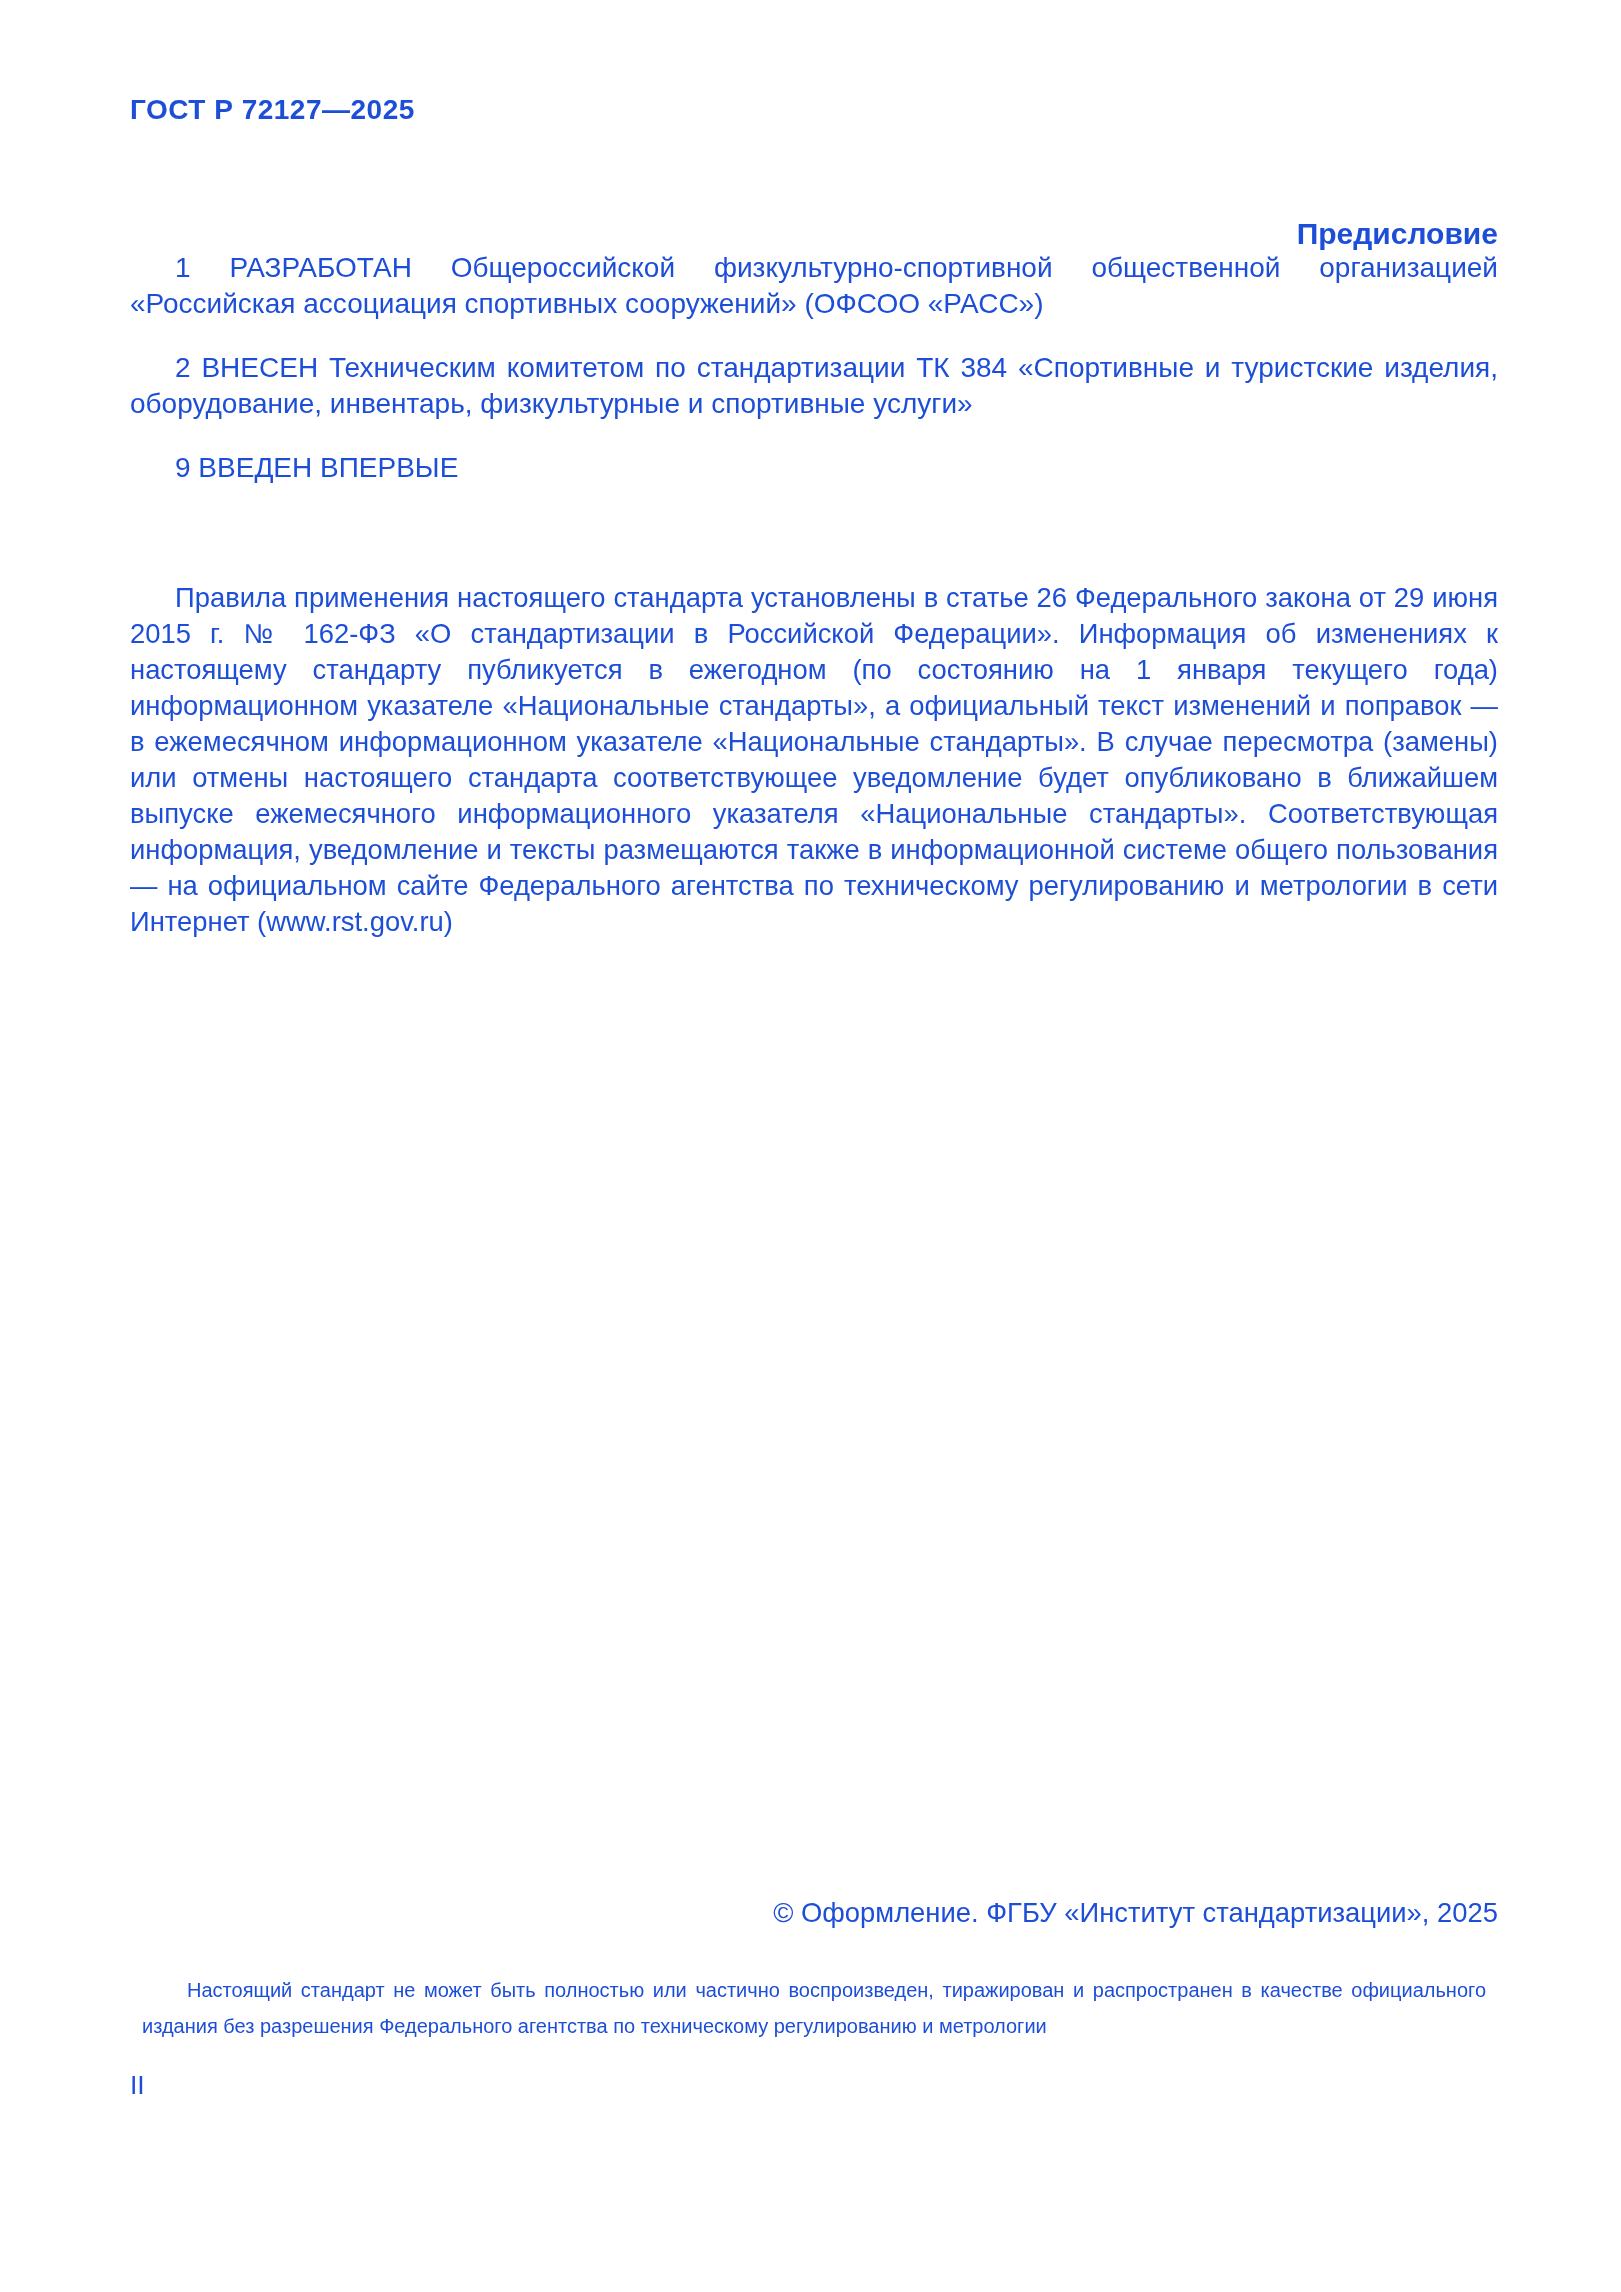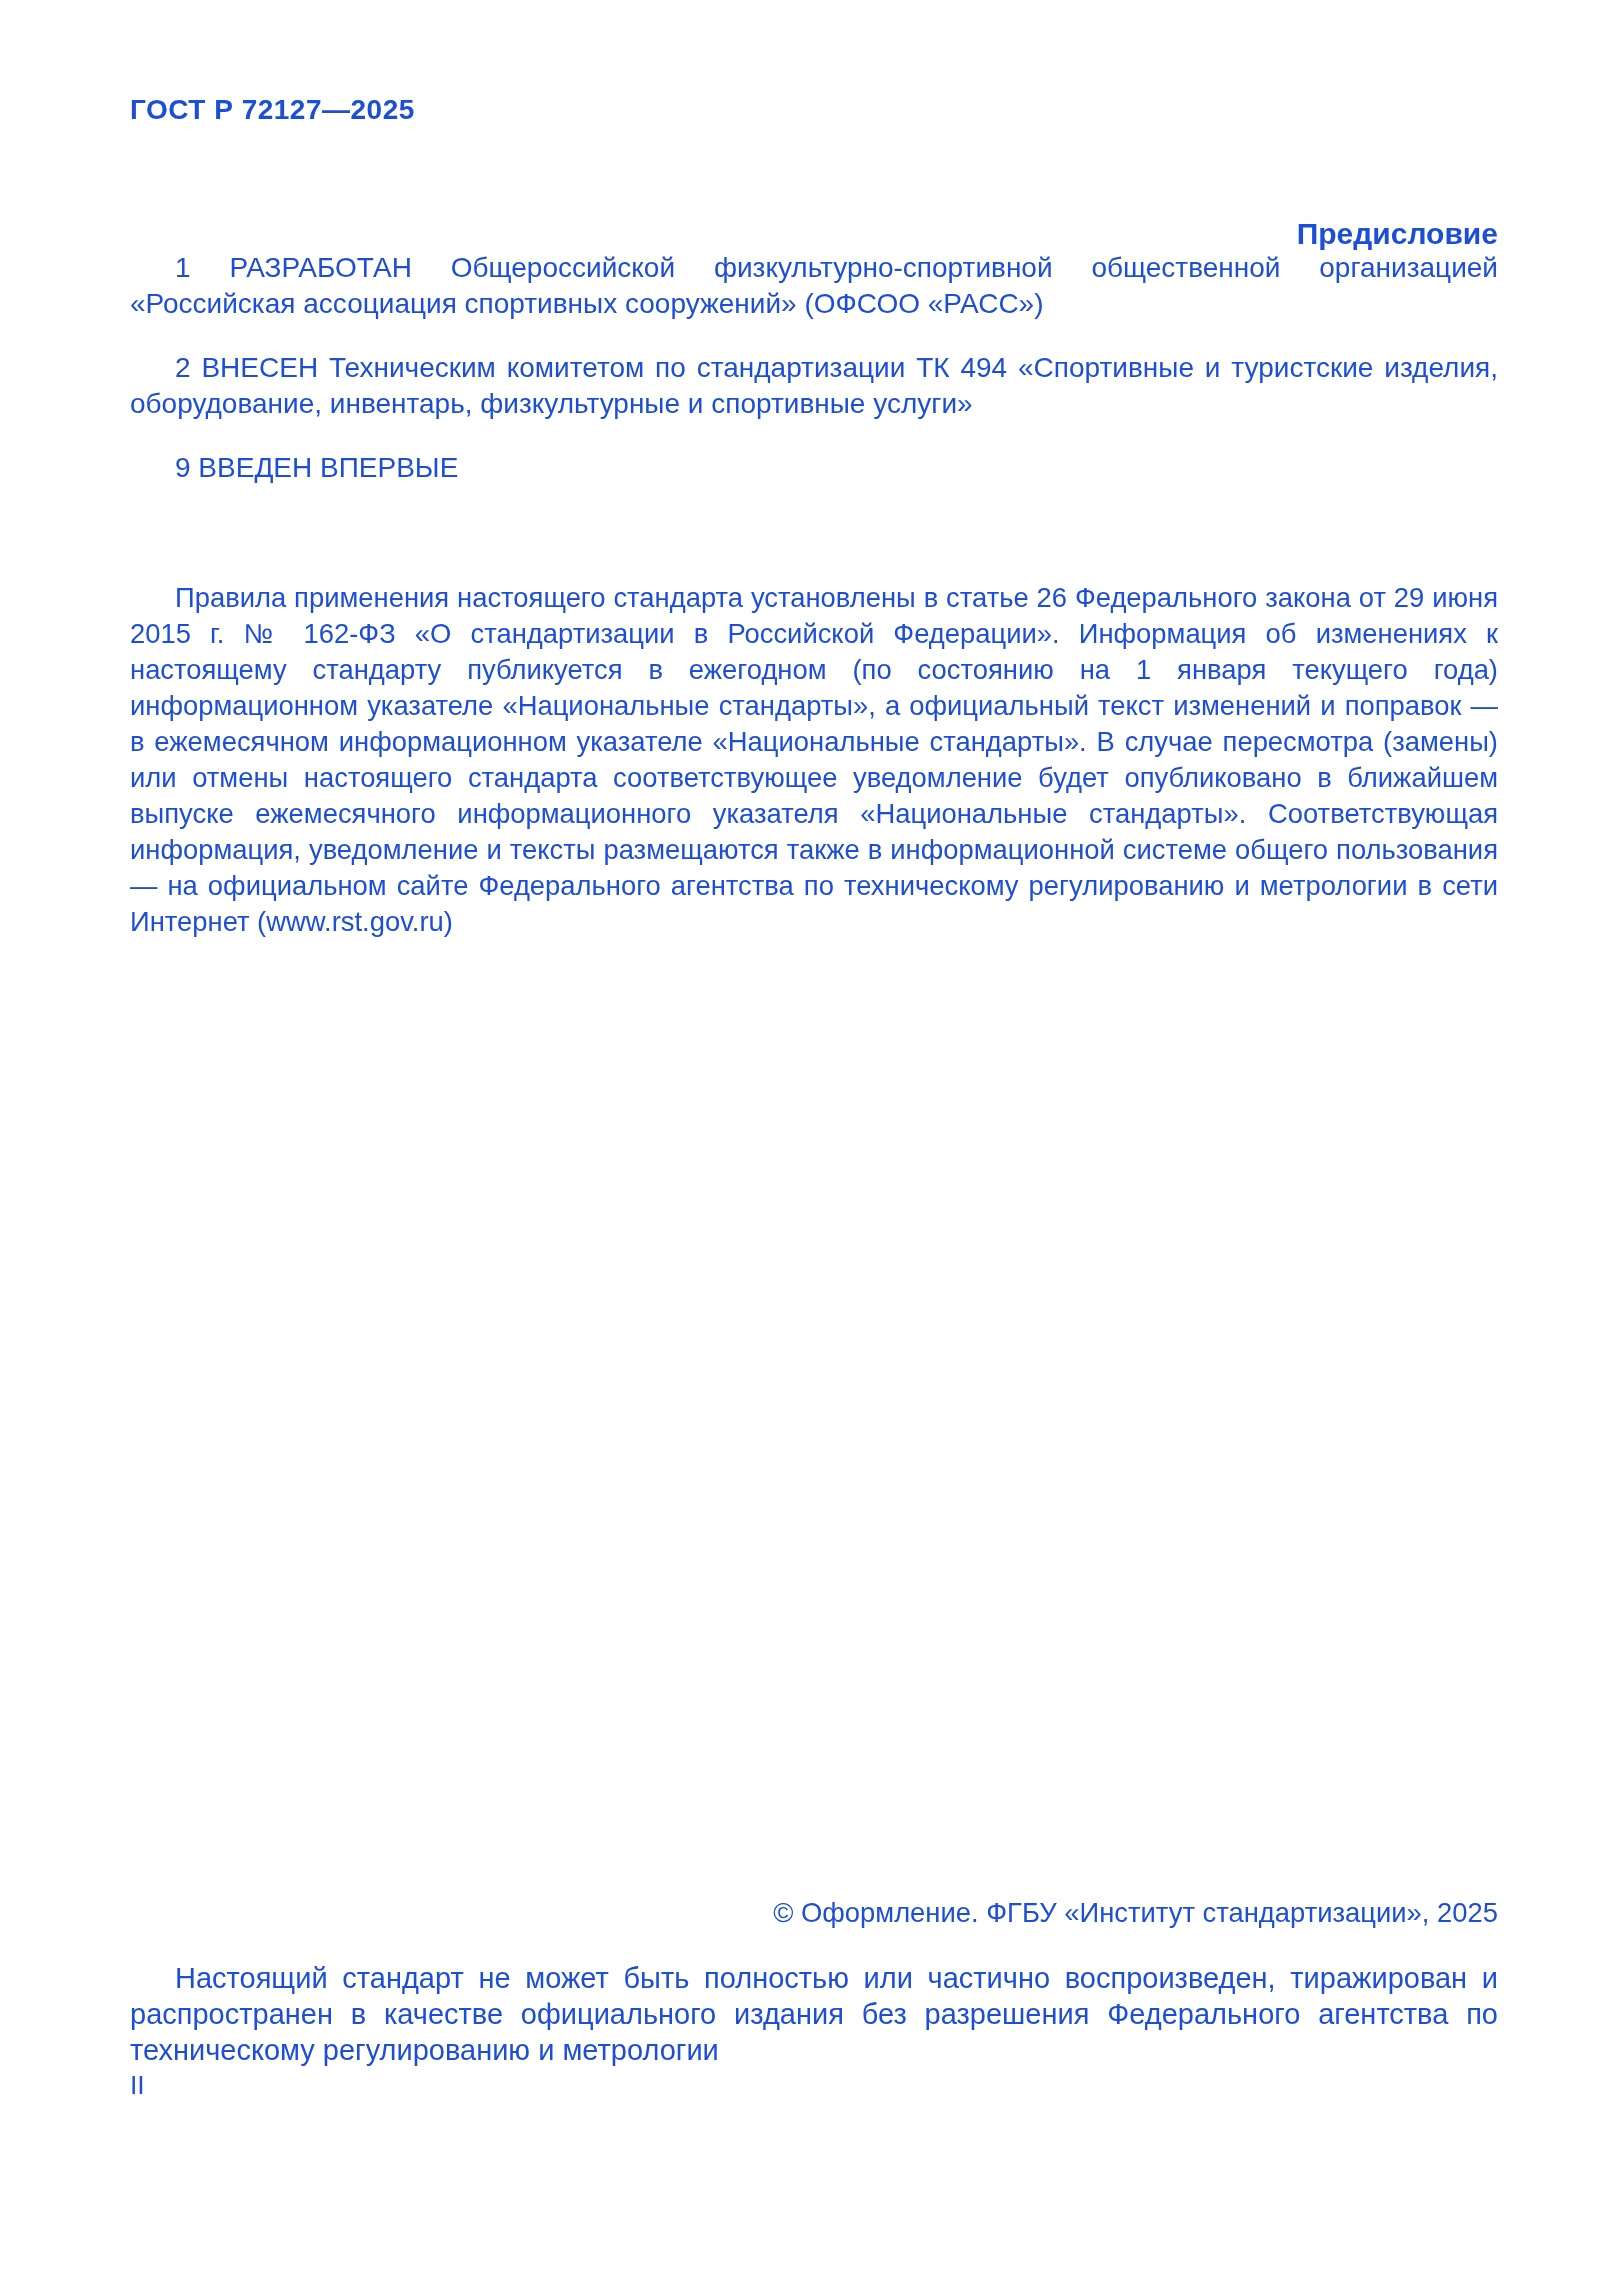--- a/index.html
+++ b/index.html
@@ -58,46 +58,46 @@
     right: 123px;
     font-size: 27.4px;
     line-height: 33px;
     text-align: right;
   }
   .reproduction {
     position: absolute;
     top: 1960px;
     left: 130px;
     right: 123px;
-    font-size: 29px;
+    font-size: 20px;
     line-height: 36px;
     text-align: justify;
     text-indent: 45px;
-    margin: 0;
+    margin: 12px;
   }
   .page-number {
     position: absolute;
     top: 2070px;
     left: 130px;
     font-size: 26.5px;
     line-height: 31px;
   }
 </style>
 </head>
 <body>
 
 <div class="page">
   <div class="content">
     <div class="doc-code">ГОСТ Р 72127—2025</div>
 
     <div class="title">Предисловие</div>
 
     <div class="foreword">
       <p>1 РАЗРАБОТАН Общероссийской физкультурно-спортивной общественной организацией «Российская ассоциация спортивных сооружений» (ОФСОО «РАСС»)</p>
-      <p>2 ВНЕСЕН Техническим комитетом по стандартизации ТК 494 «Спортивные и туристские изделия, оборудование, инвентарь, физкультурные и спортивные услуги»</p>
+      <p>2 ВНЕСЕН Техническим комитетом по стандартизации ТК 384 «Спортивные и туристские изделия, оборудование, инвентарь, физкультурные и спортивные услуги»</p>
       <p>9 ВВЕДЕН ВПЕРВЫЕ</p>
     </div>
 
     <p class="legal-notice">Правила применения настоящего стандарта установлены в статье 26 Федерального закона от 29 июня 2015 г. № 162-ФЗ «О стандартизации в Российской Федерации». Информация об изменениях к настоящему стандарту публикуется в ежегодном (по состоянию на 1 января текущего года) информационном указателе «Национальные стандарты», а официальный текст изменений и поправок — в ежемесячном информационном указателе «Национальные стандарты». В случае пересмотра (замены) или отмены настоящего стандарта соответствующее уведомление будет опубликовано в ближайшем выпуске ежемесячного информационного указателя «Национальные стандарты». Соответствующая информация, уведомление и тексты размещаются также в информационной системе общего пользования — на официальном сайте Федерального агентства по техническому регулированию и метрологии в сети Интернет (www.rst.gov.ru)</p>
   </div>
 
   <div class="copyright">© Оформление. ФГБУ «Институт стандартизации», 2025</div>
 
   <p class="reproduction">Настоящий стандарт не может быть полностью или частично воспроизведен, тиражирован и распространен в качестве официального издания без разрешения Федерального агентства по техническому регулированию и метрологии</p>
 

